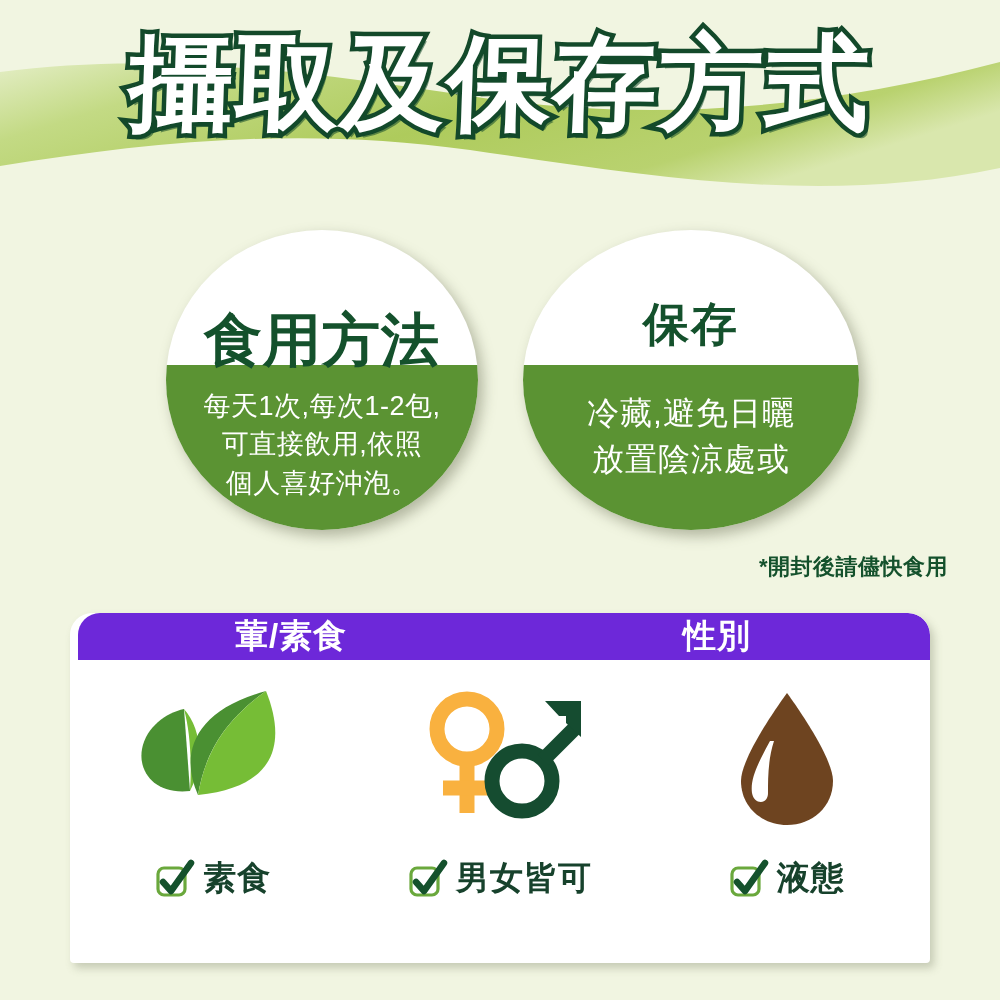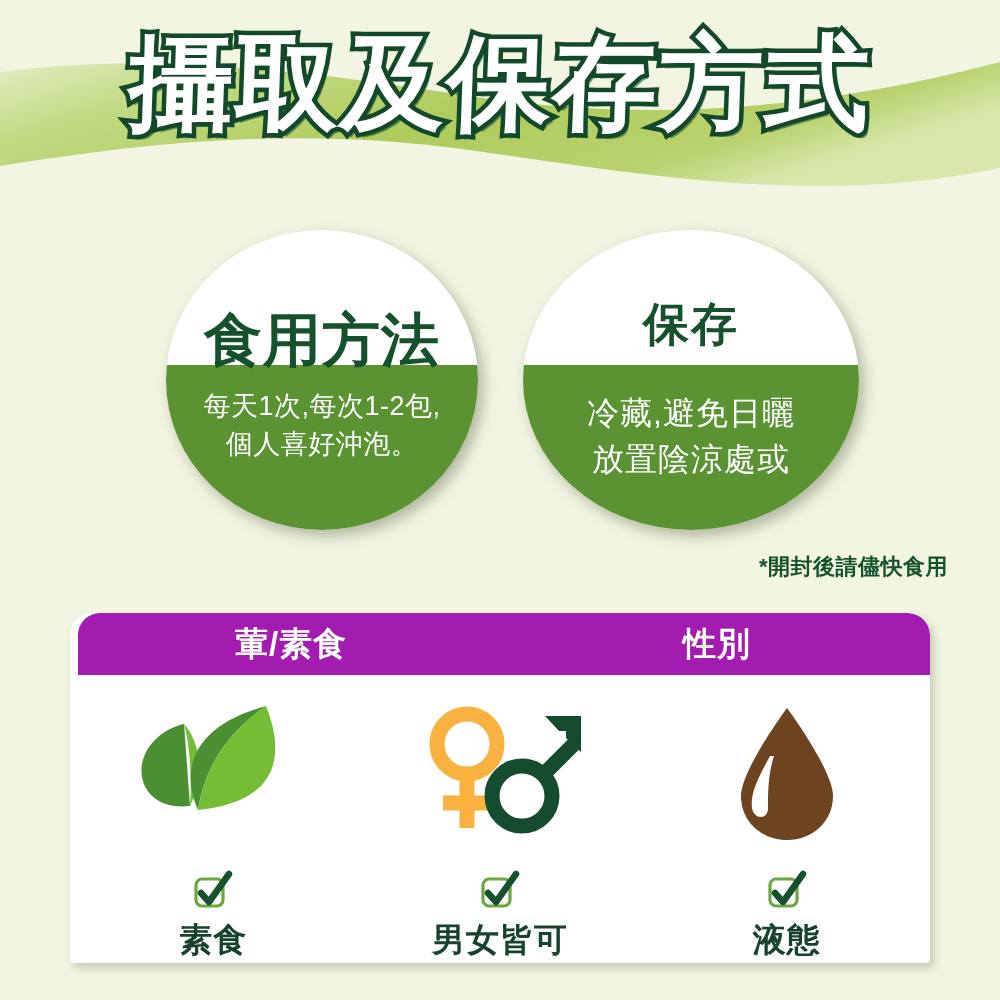--- a/index.html
+++ b/index.html
@@ -91,40 +91,40 @@
   
   #spec-card {
     position:absolute; left:70px; top:613px; width:860px; height:350px;
     background:#ffffff;
     border-radius:22px 22px 4px 4px;
     box-shadow:4px 5px 8px rgba(100,105,80,.30);
     z-index:4;
     overflow:hidden;
   }
   #spec-header {
-    display:flex; height:62px;
-    background:#a21caf;
+    display:flex; height:47px;
+    background:#6d28d9;
     border-radius:22px 22px 0 0;
     margin-left:8px;
   }
   #spec-header .hcell {
     flex:1; display:flex; align-items:center; justify-content:center;
     color:#ffffff; font-size:33px; font-weight:700; letter-spacing:1px;
     font-family:"Liberation Sans","DejaVu Sans",sans-serif;
   }
   #spec-body { display:flex; height:288px; }
   .spec-col {
     flex:1; display:flex; flex-direction:column;
     align-items:center; justify-content:flex-start;
   }
   .icon-slot {
     height:196px; display:flex; align-items:center; justify-content:center;
   }
   .label-row {
-    display:flex; align-items:center; gap:8px;flex-direction:column;
+    display:flex; align-items:center; gap:8px;
   }
   .checkbox-icon { position:relative; width:40px; height:40px; flex:none; }
   .label-text {
     font-size:33px; font-weight:700; color:#17422c;
     letter-spacing:1px;
     font-family:"Liberation Sans","DejaVu Sans",sans-serif;
   }
 </style>
 </head>
 <body>
@@ -147,20 +147,21 @@
   <div id="page-title">攝取及保存方式</div>
 </div>
 
 <div class="circle" id="circle-usage">
   <div class="circle-clip">
     <div class="bottom-fill"></div>
   </div>
   <div class="circle-head">食用方法</div>
   <div class="circle-body">
     <div>每天1次,每次1-2包,</div>
+    <div>可直接飲用,依照</div>
     <div>個人喜好沖泡。</div>
   </div>
 </div>
 
 <div class="circle" id="circle-storage">
   <div class="circle-clip">
     <div class="bottom-fill"></div>
   </div>
   <div class="circle-head">保存</div>
   <div class="circle-body">

